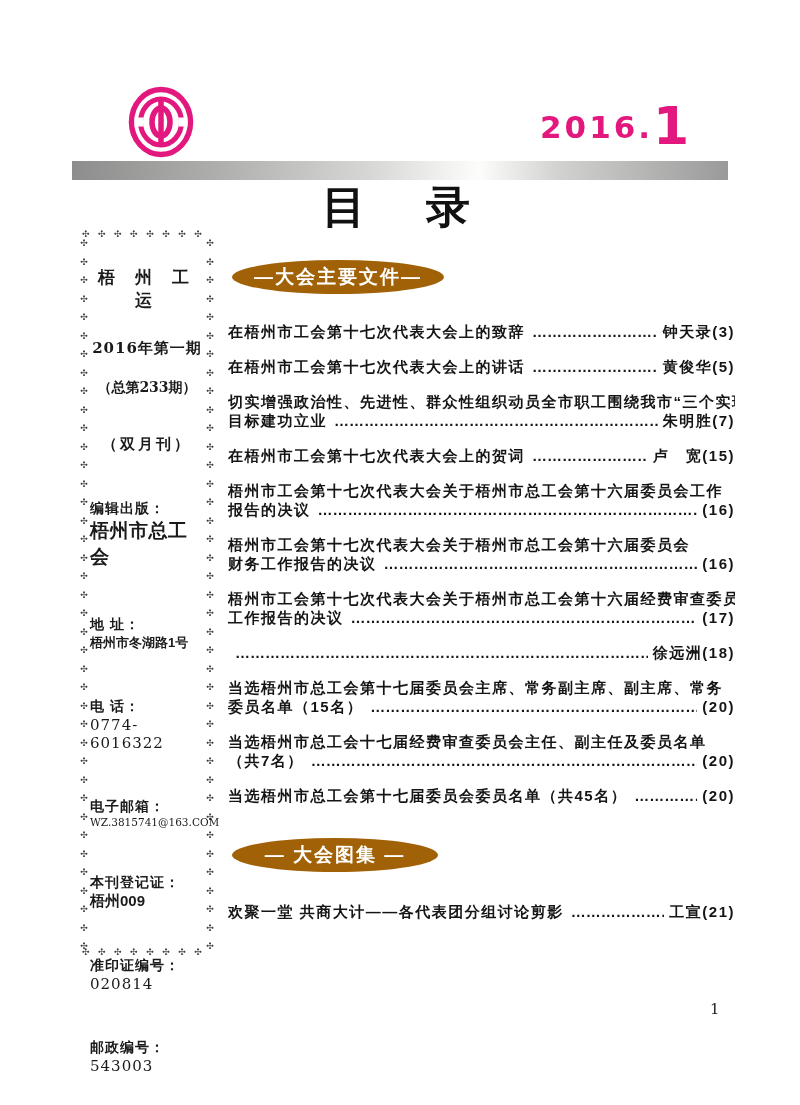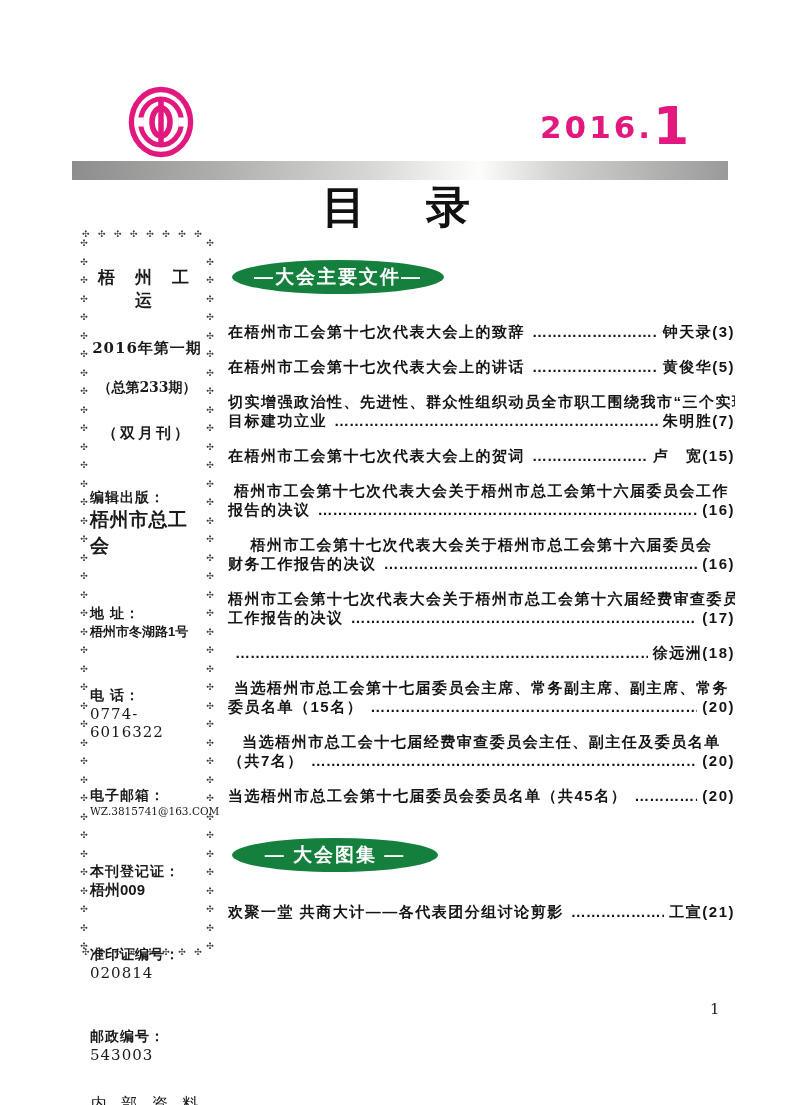--- a/index.html
+++ b/index.html
@@ -27,36 +27,36 @@
   .orn-right{right:-2px;top:6px;bottom:6px;width:10px;writing-mode:vertical-rl;letter-spacing:3px;white-space:nowrap;}
   .orn::before{content:"✣ ✣ ✣ ✣ ✣ ✣ ✣ ✣ ✣ ✣ ✣ ✣ ✣ ✣ ✣ ✣ ✣ ✣ ✣ ✣ ✣ ✣ ✣ ✣ ✣ ✣ ✣ ✣ ✣ ✣ ✣ ✣ ✣ ✣ ✣ ✣ ✣ ✣ ✣ ✣ ✣ ✣ ✣ ✣ ✣ ✣ ✣ ✣ ✣ ✣ ✣ ✣ ✣ ✣ ✣ ✣ ✣ ✣ ✣ ✣ ✣ ✣ ✣ ✣ ✣ ✣ ✣ ✣ ✣ ✣ ✣ ✣ ✣ ✣ ✣ ✣ ✣ ✣ ✣ ✣";}
   .side-inner{position:absolute;left:10px;right:8px;top:0;bottom:0;padding-top:2px;}
   .si{display:block;}
   .si .lab{font-weight:bold;font-size:14px;letter-spacing:1px;display:block;margin-top:46px;}
   .si .val{display:block;font-size:14px;}
   .serifnum{font-family:"DejaVu Serif",serif;letter-spacing:1px;}
   .jname{margin-top:32px;text-align:center;font-weight:bold;font-size:17px;letter-spacing:7px;font-family:"DejaVu Serif",serif;}
   .jissue{margin-top:27px;text-align:center;font-weight:bold;font-size:15px;letter-spacing:1px;font-family:"DejaVu Serif",serif;}
   .jcum{margin-top:21px;text-align:center;font-weight:bold;font-size:14px;font-family:"DejaVu Serif",serif;}
-  .jfreq{margin-top:27px;text-align:center;font-weight:bold;font-size:15px;letter-spacing:3px;font-family:"DejaVu Serif",serif;}
+  .jfreq{margin-top:38px;text-align:center;font-weight:bold;font-size:15px;letter-spacing:3px;font-family:"DejaVu Serif",serif;}
   .blk-pub{margin-top:28px;} .blk-pub .val{font-weight:bold;font-size:19px;letter-spacing:0.5px;}
   .blk-addr{margin-top:24px;} .blk-addr .val{font-weight:bold;font-size:13px;}
   .blk-tel{margin-top:23px;} .blk-tel .val{font-size:15px;}
   .blk-mail{margin-top:23px;} .blk-mail .val{font-size:10.5px;letter-spacing:0;}
   .blk-reg{margin-top:21px;} .blk-reg .val{font-weight:bold;font-size:15px;}
   .blk-permit{margin-top:20px;} .blk-permit .val{font-size:15px;}
   .blk-post{margin-top:15px;} .blk-post .val{font-size:15px;}
   .note{margin-top:23px;text-align:center;font-weight:normal;font-size:16px;letter-spacing:5px;line-height:34px;}
   
   .toc{position:absolute;left:228px;top:260px;width:507px;}
   .badge{width:212px;height:34px;line-height:34px;border-radius:50%;
-    background:#15803d;color:#ffffff;text-align:center;
+    background:#a16207;color:#ffffff;text-align:center;
     font-size:19px;font-weight:bold;letter-spacing:2px;margin:0 0 28px 4px;white-space:nowrap;overflow:hidden;}
   .badge.later{margin-top:33px;margin-bottom:30px;width:206px;}
-  .toc-item{font-size:15px;font-weight:bold;letter-spacing:1.5px;line-height:19px;margin-bottom:16px;color:#151515;text-align:center;}
+  .toc-item{font-size:15px;font-weight:bold;letter-spacing:1.5px;line-height:19px;margin-bottom:16px;color:#151515;}
   .tl{white-space:nowrap;overflow:hidden;}
   .tl.row{display:flex;align-items:baseline;}
   .tt{white-space:nowrap;flex:0 1 auto;overflow:hidden;}
   .leader{flex:1 1 6px;overflow:hidden;white-space:nowrap;margin:0 5px 0 7px;min-width:6px;letter-spacing:0;}
   .leader::before{content:"……………………………………………………………………………………………………………………";}
   .ref{white-space:nowrap;flex:0 0 auto;}
   
   .pgnum{position:absolute;left:710px;top:1000px;font-family:"DejaVu Serif",serif;font-size:15px;color:#222;}
 </style>
 </head>

